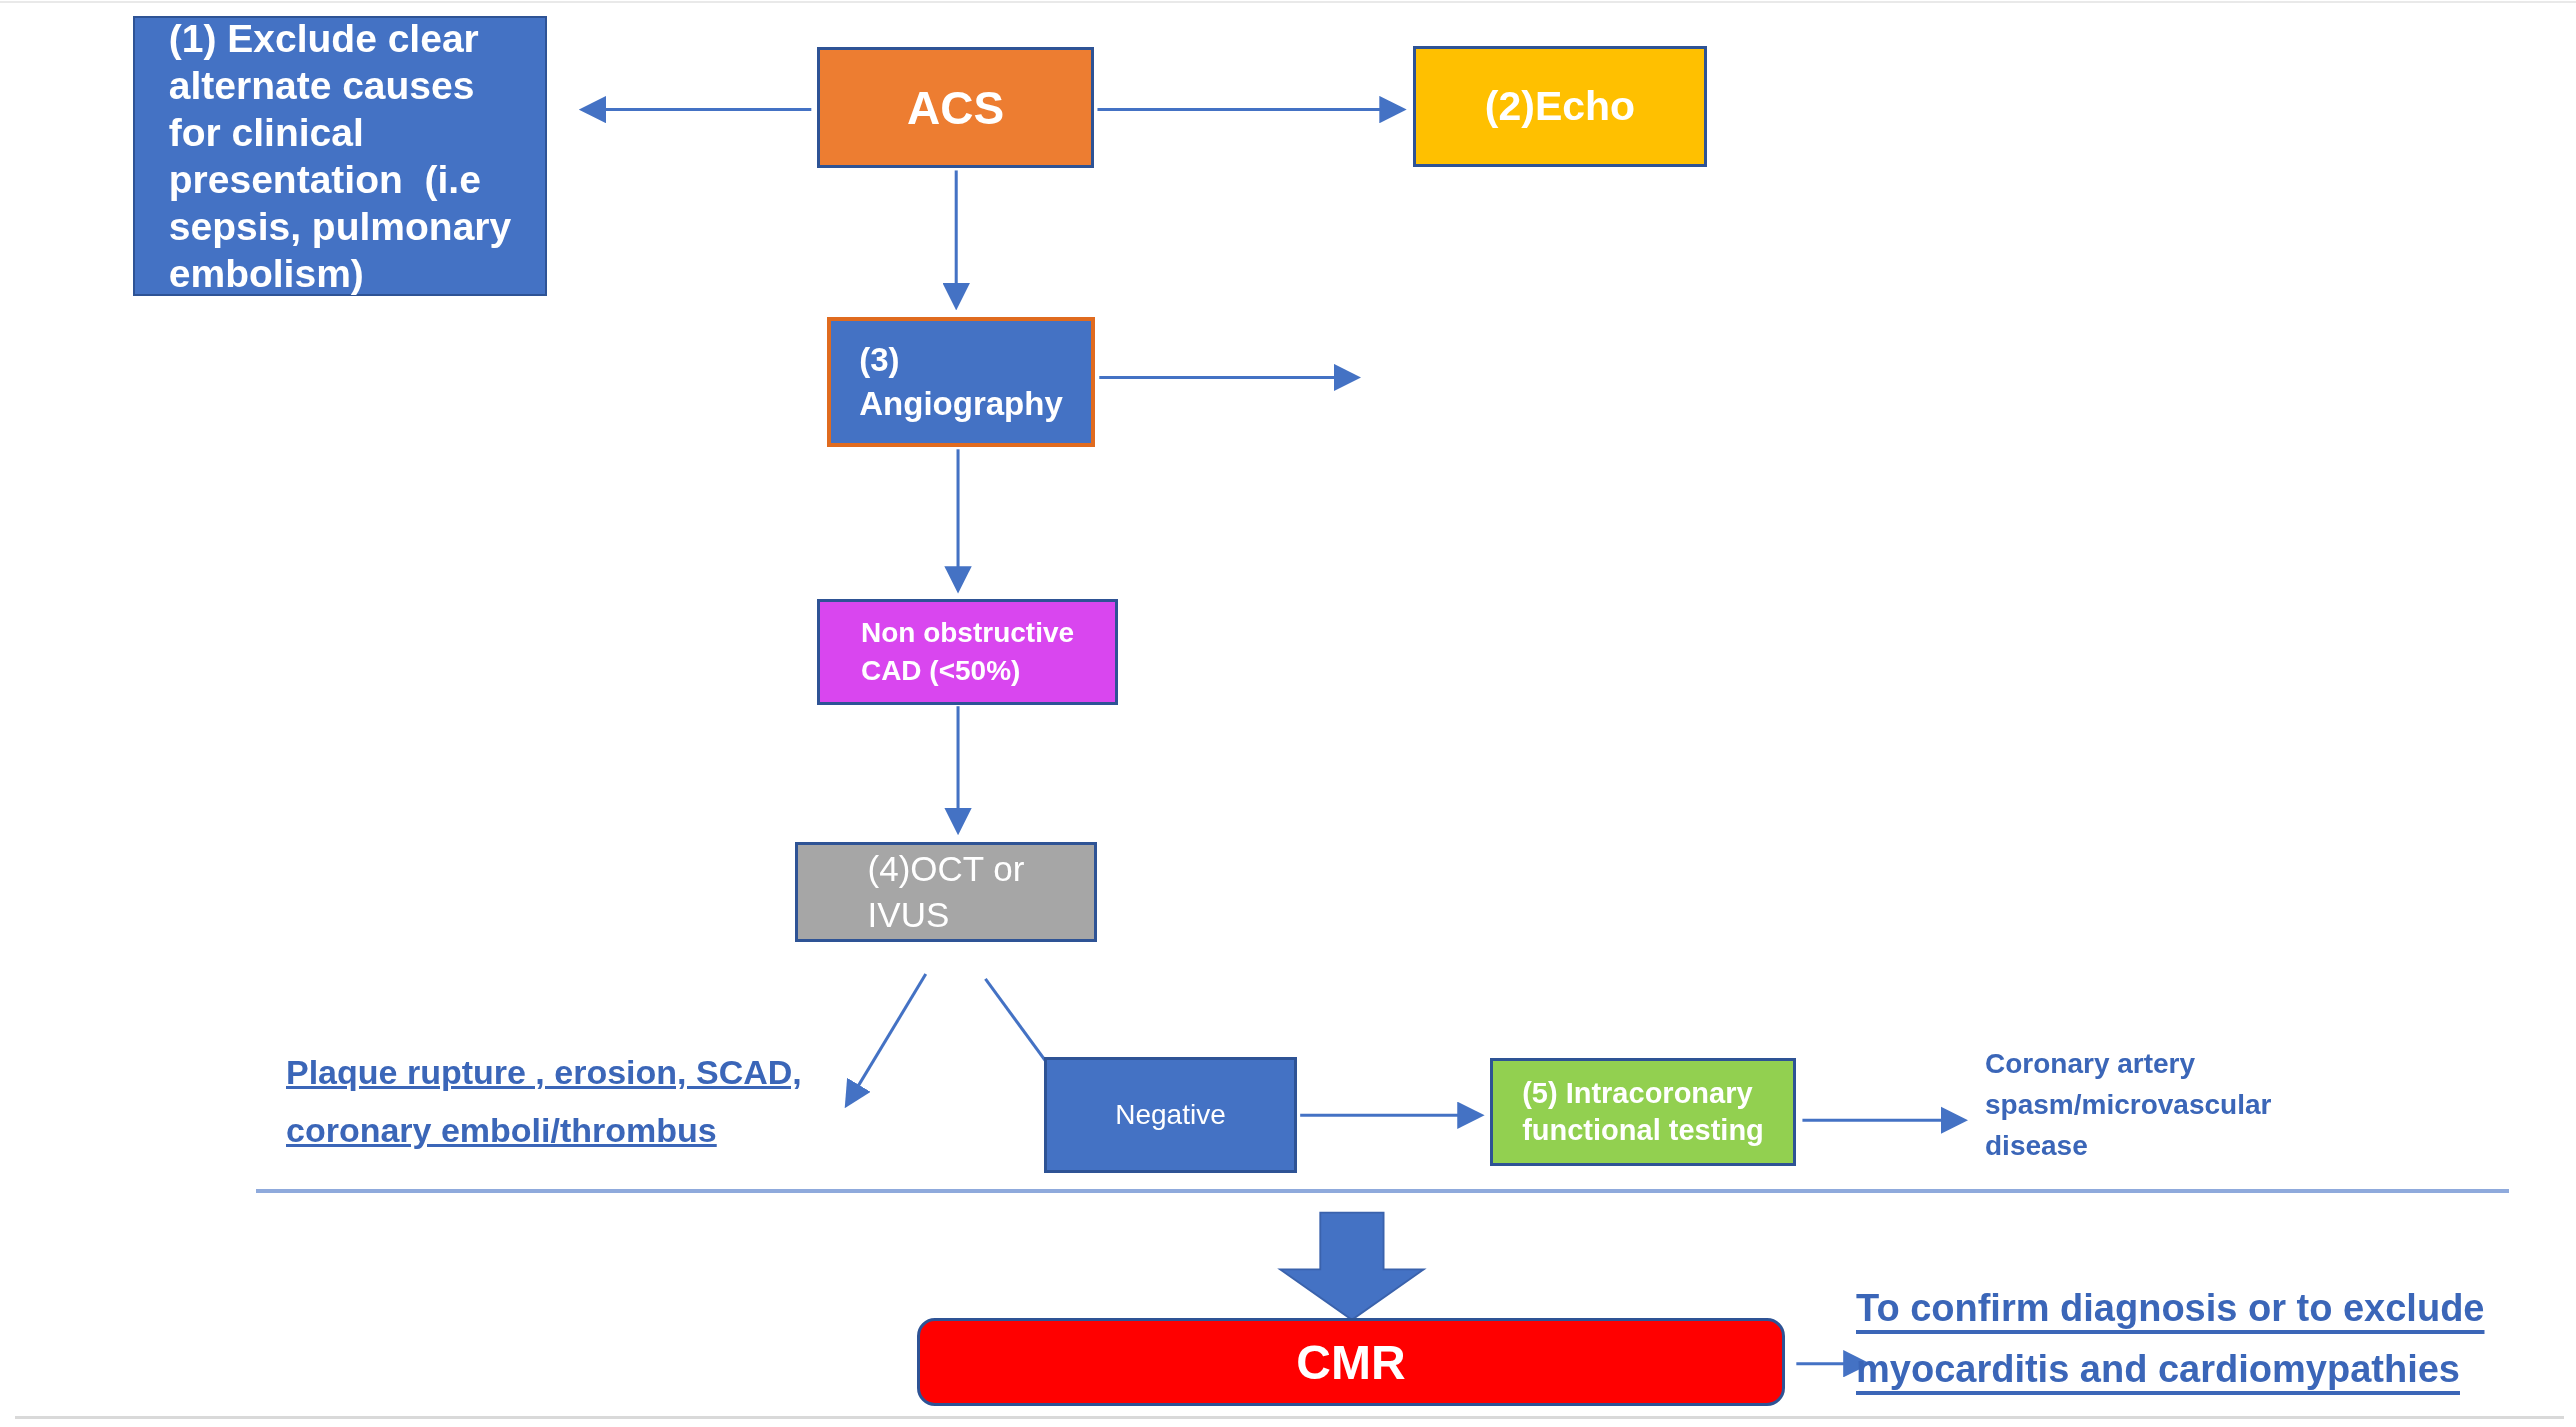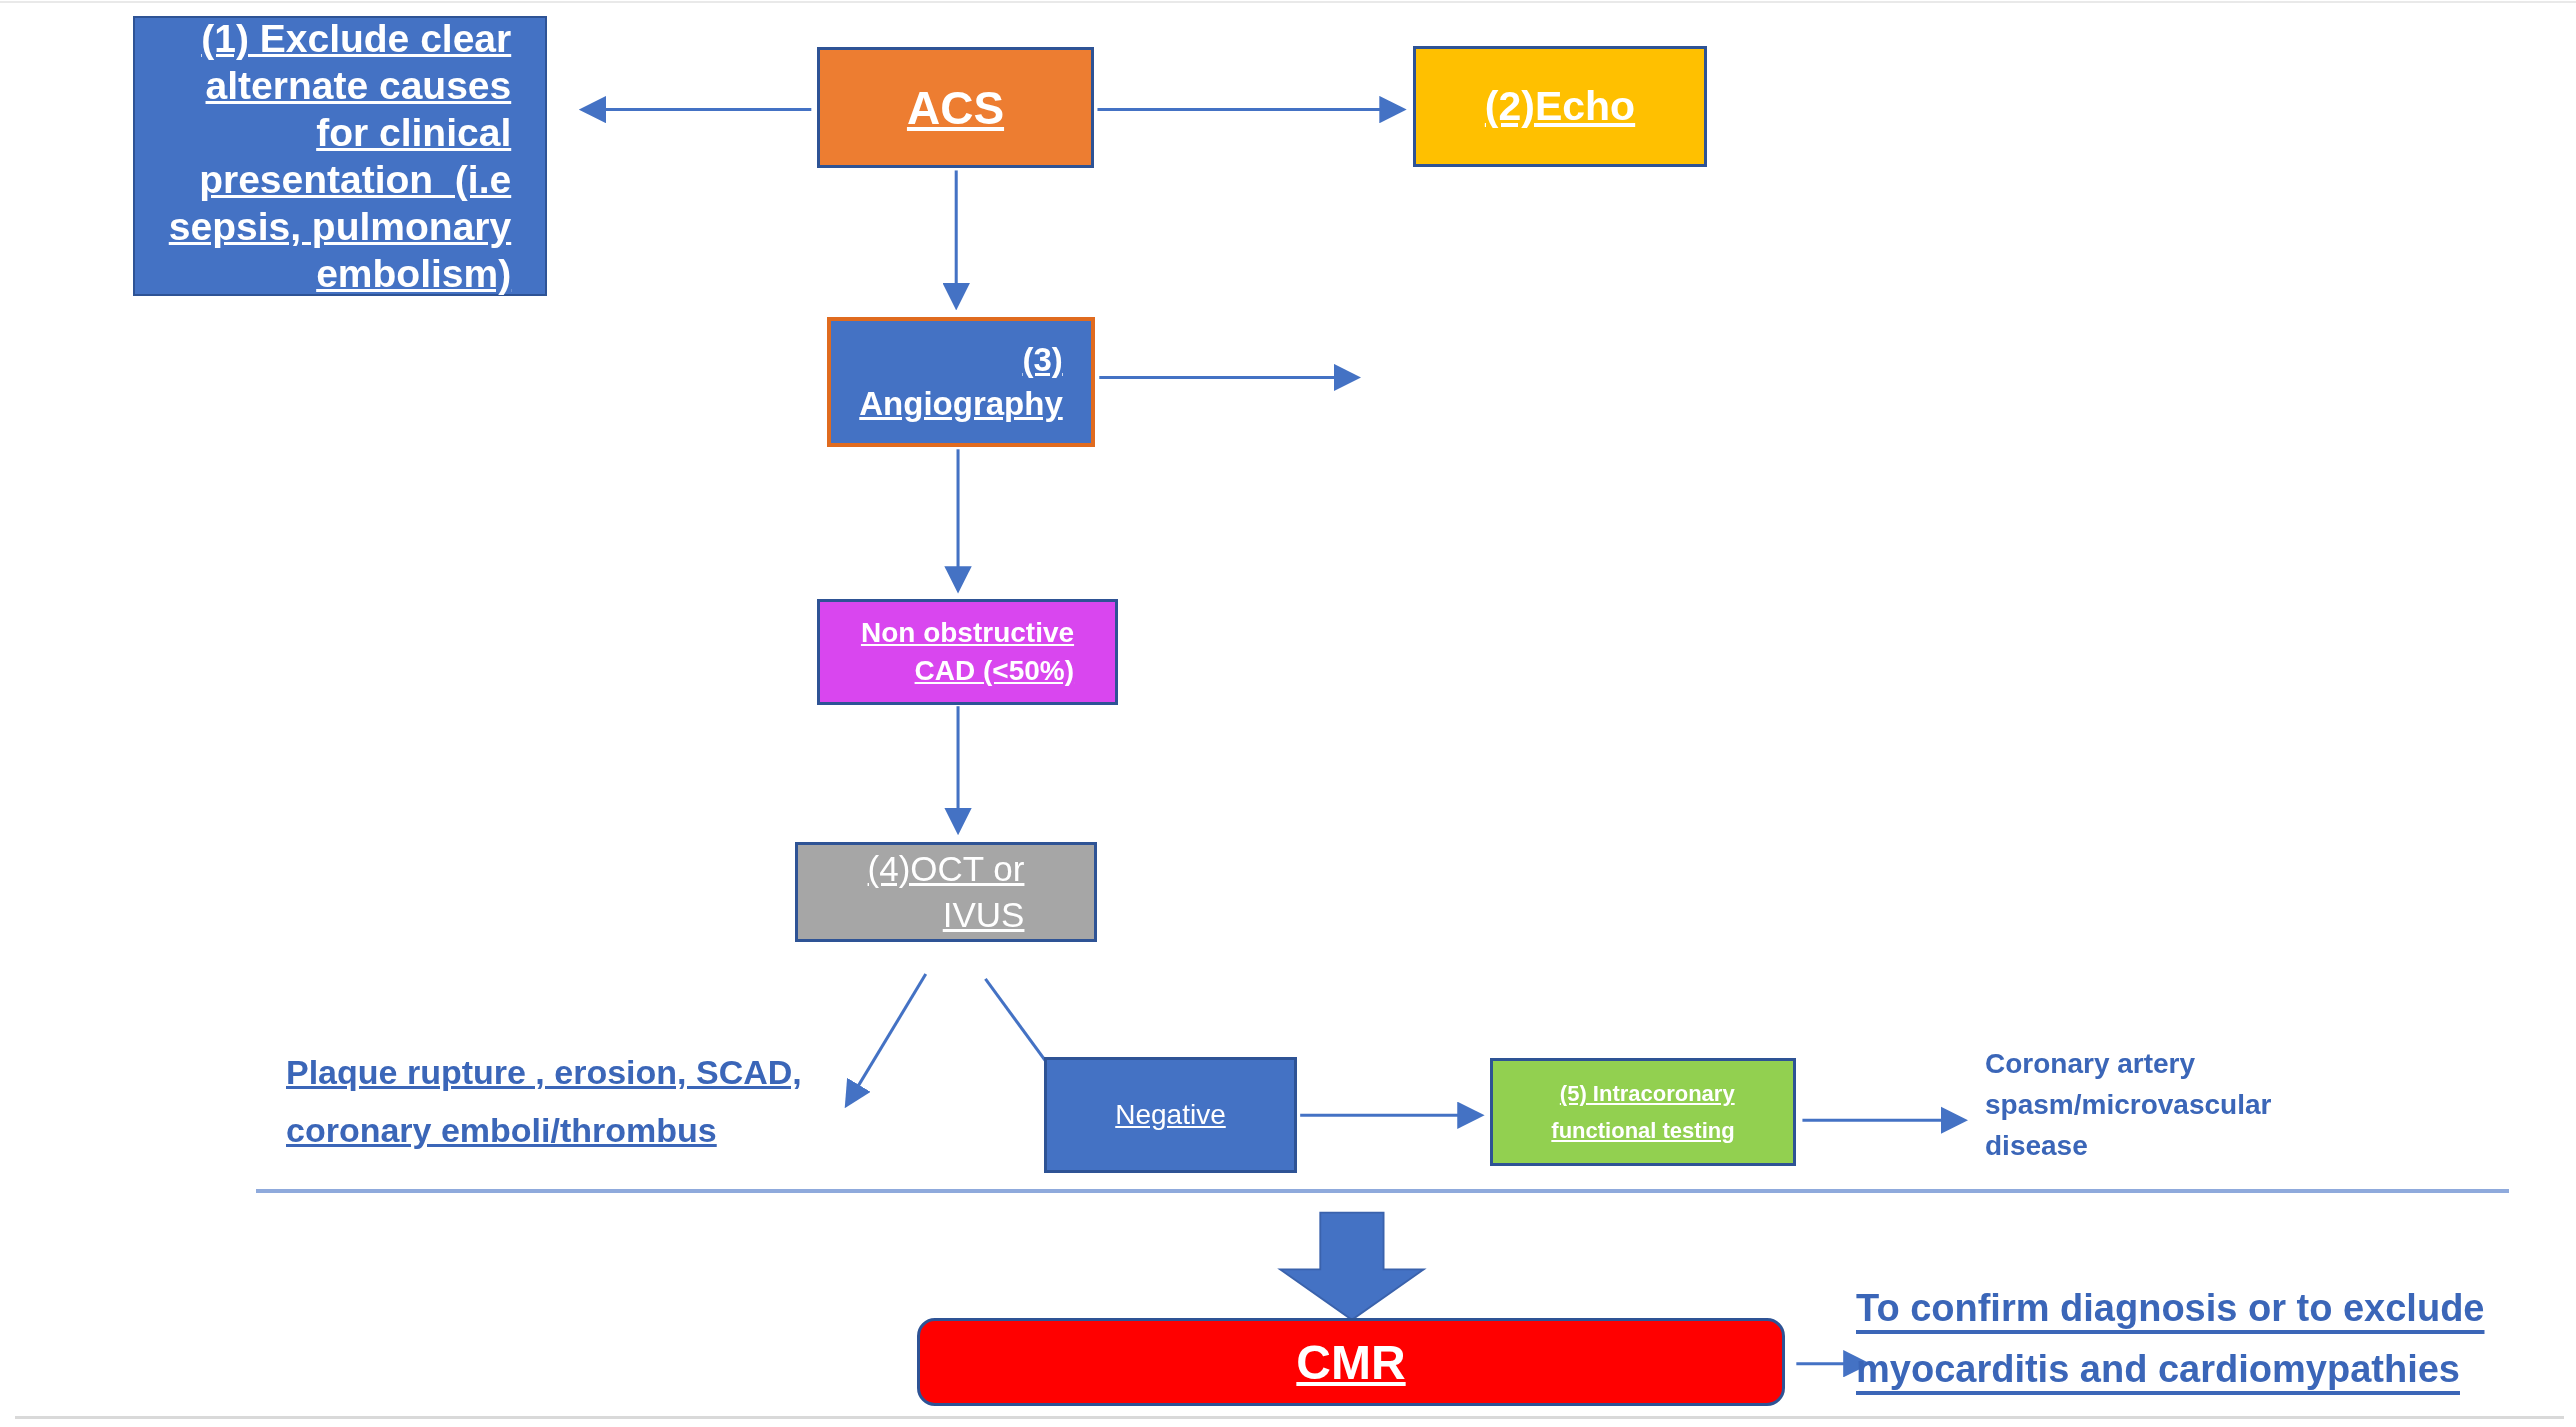--- a/index.html
+++ b/index.html
@@ -16,41 +16,40 @@
     left: 0; top: 0;
     width: 2576px; height: 1427px;
     pointer-events: none;
   }
   .node {
     position: absolute;
     box-sizing: border-box;
     display: flex;
     align-items: center;
     justify-content: center;
-    text-align: right;
+    text-align: left;
     color: #ffffff;
-    text-decoration: underline;
   }
   .node span { white-space: pre-wrap; display: block; }
   .freelabel {
     position: absolute;
     color: #3B66B8;
     font-weight: bold;
     white-space: pre-wrap;
   }
   
   .box-exclude   { left:133px;  top:16px;   width:414px;  height:280px; background:#4472C4; border:2.4px solid #2E5395; font-size:39px; line-height:47px; font-weight:600; }
   .box-acs       { left:817px; top:47px;   width:277px;  height:121px; background:#ED7D31; border:3px solid #2E5395; font-size:46px; font-weight:600; }
   .box-echo      { left:1413px; top:46px;   width:294px;  height:121px; background:#FFC000; border:3px solid #2E5395; font-size:41px; font-weight:600; }
   .box-angio     { left:827px; top:317px;  width:268px;  height:130px; background:#4472C4; border:4.9px solid #E06B1F; font-size:33px; line-height:44px; font-weight:600; }
   .box-tako      { left:1368px; top:306px;  width:351px;  height:130px; background:#A9D18E; border:3.7px solid #2E5395; font-size:41px; font-weight:600; }
   .box-nonobs    { left:817px; top:599px;  width:301px;  height:106px; background:#d946ef; border:3px solid #2E5395; font-size:28px; line-height:38px; font-weight:600; }
   .box-oct       { left:795px; top:842px; width:302px;  height:100px; background:#A6A6A6; border:3.7px solid #2E5395; font-size:35px; line-height:46px; font-weight:500; }
   .box-negative  { left:1044px; top:1057px; width:253px;  height:116px; background:#4472C4; border:3px solid #2E5395; font-size:28px; font-weight:500; }
-  .box-green5    { left:1490px; top:1058px; width:306px;  height:108px; background:#92D050; border:3.7px solid #2E5395; font-size:22px; line-height:37px; font-weight:600; }
+  .box-green5    { left:1490px; top:1058px; width:306px;  height:108px; background:#92D050; border:3.7px solid #2E5395; font-size:29px; line-height:37px; font-weight:600; }
   .box-cmr       { left:917px; top:1318px; width:868px; height:88px; background:#FF0000; border:3px solid #2E5395; border-radius:18px; font-size:48px; font-weight:700; }
   .label-plaque  { left:286px;  top:1043px; font-size:34px; line-height:58px;text-decoration:underline; }
   .label-spasm   { left:1985px; top:1043px; font-size:28px; line-height:41px; }
   .label-confirm { left:1856px; top:1278px; font-size:38px; line-height:61px;
                    text-decoration: underline; text-decoration-thickness: 3.7px; text-underline-offset: 8.5px; }
   .sep-line    { position:absolute; left:256px; top:1189px; width:2253px; height:3.7px; background:#8FAADC; }
   .bottom-line { position:absolute; left:15px;  top:1416px; width:2549px; height:3px; background:#D9D9D9; }
   .top-line    { position:absolute; left:0;     top:1.2px;    width:2576px; height:1.8px; background:#E9E9E9; }
 </style>
 </head>

